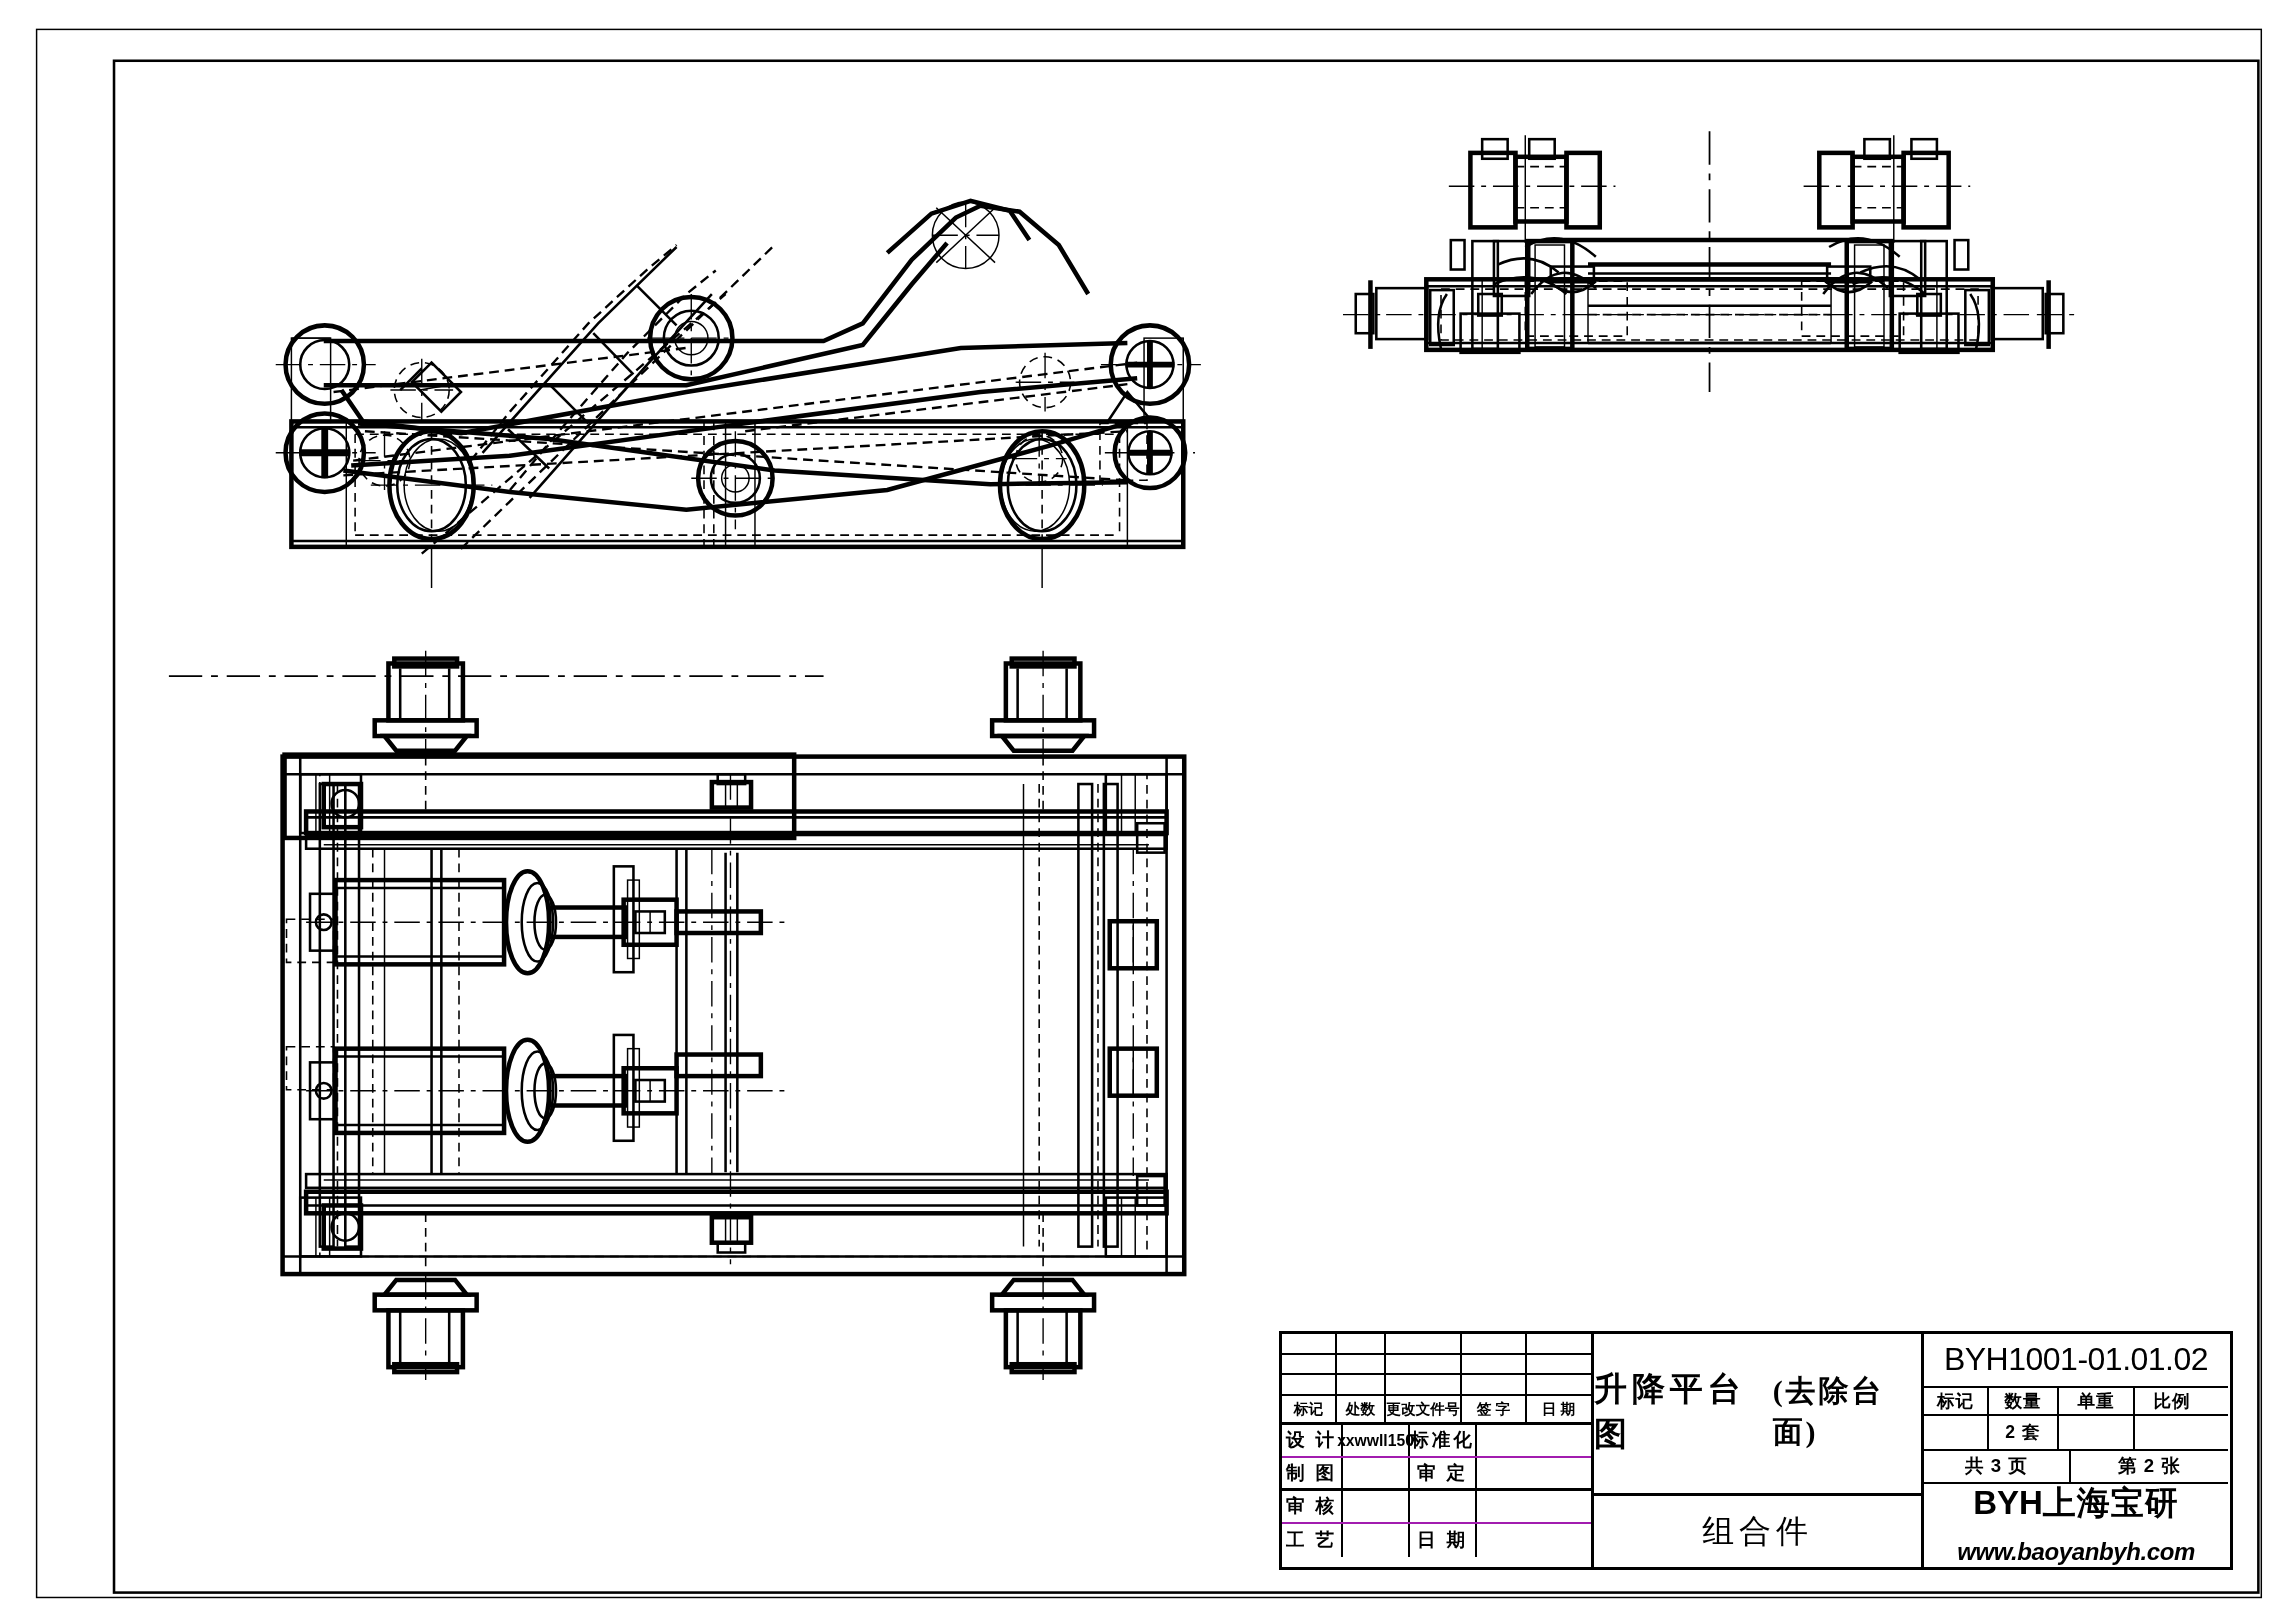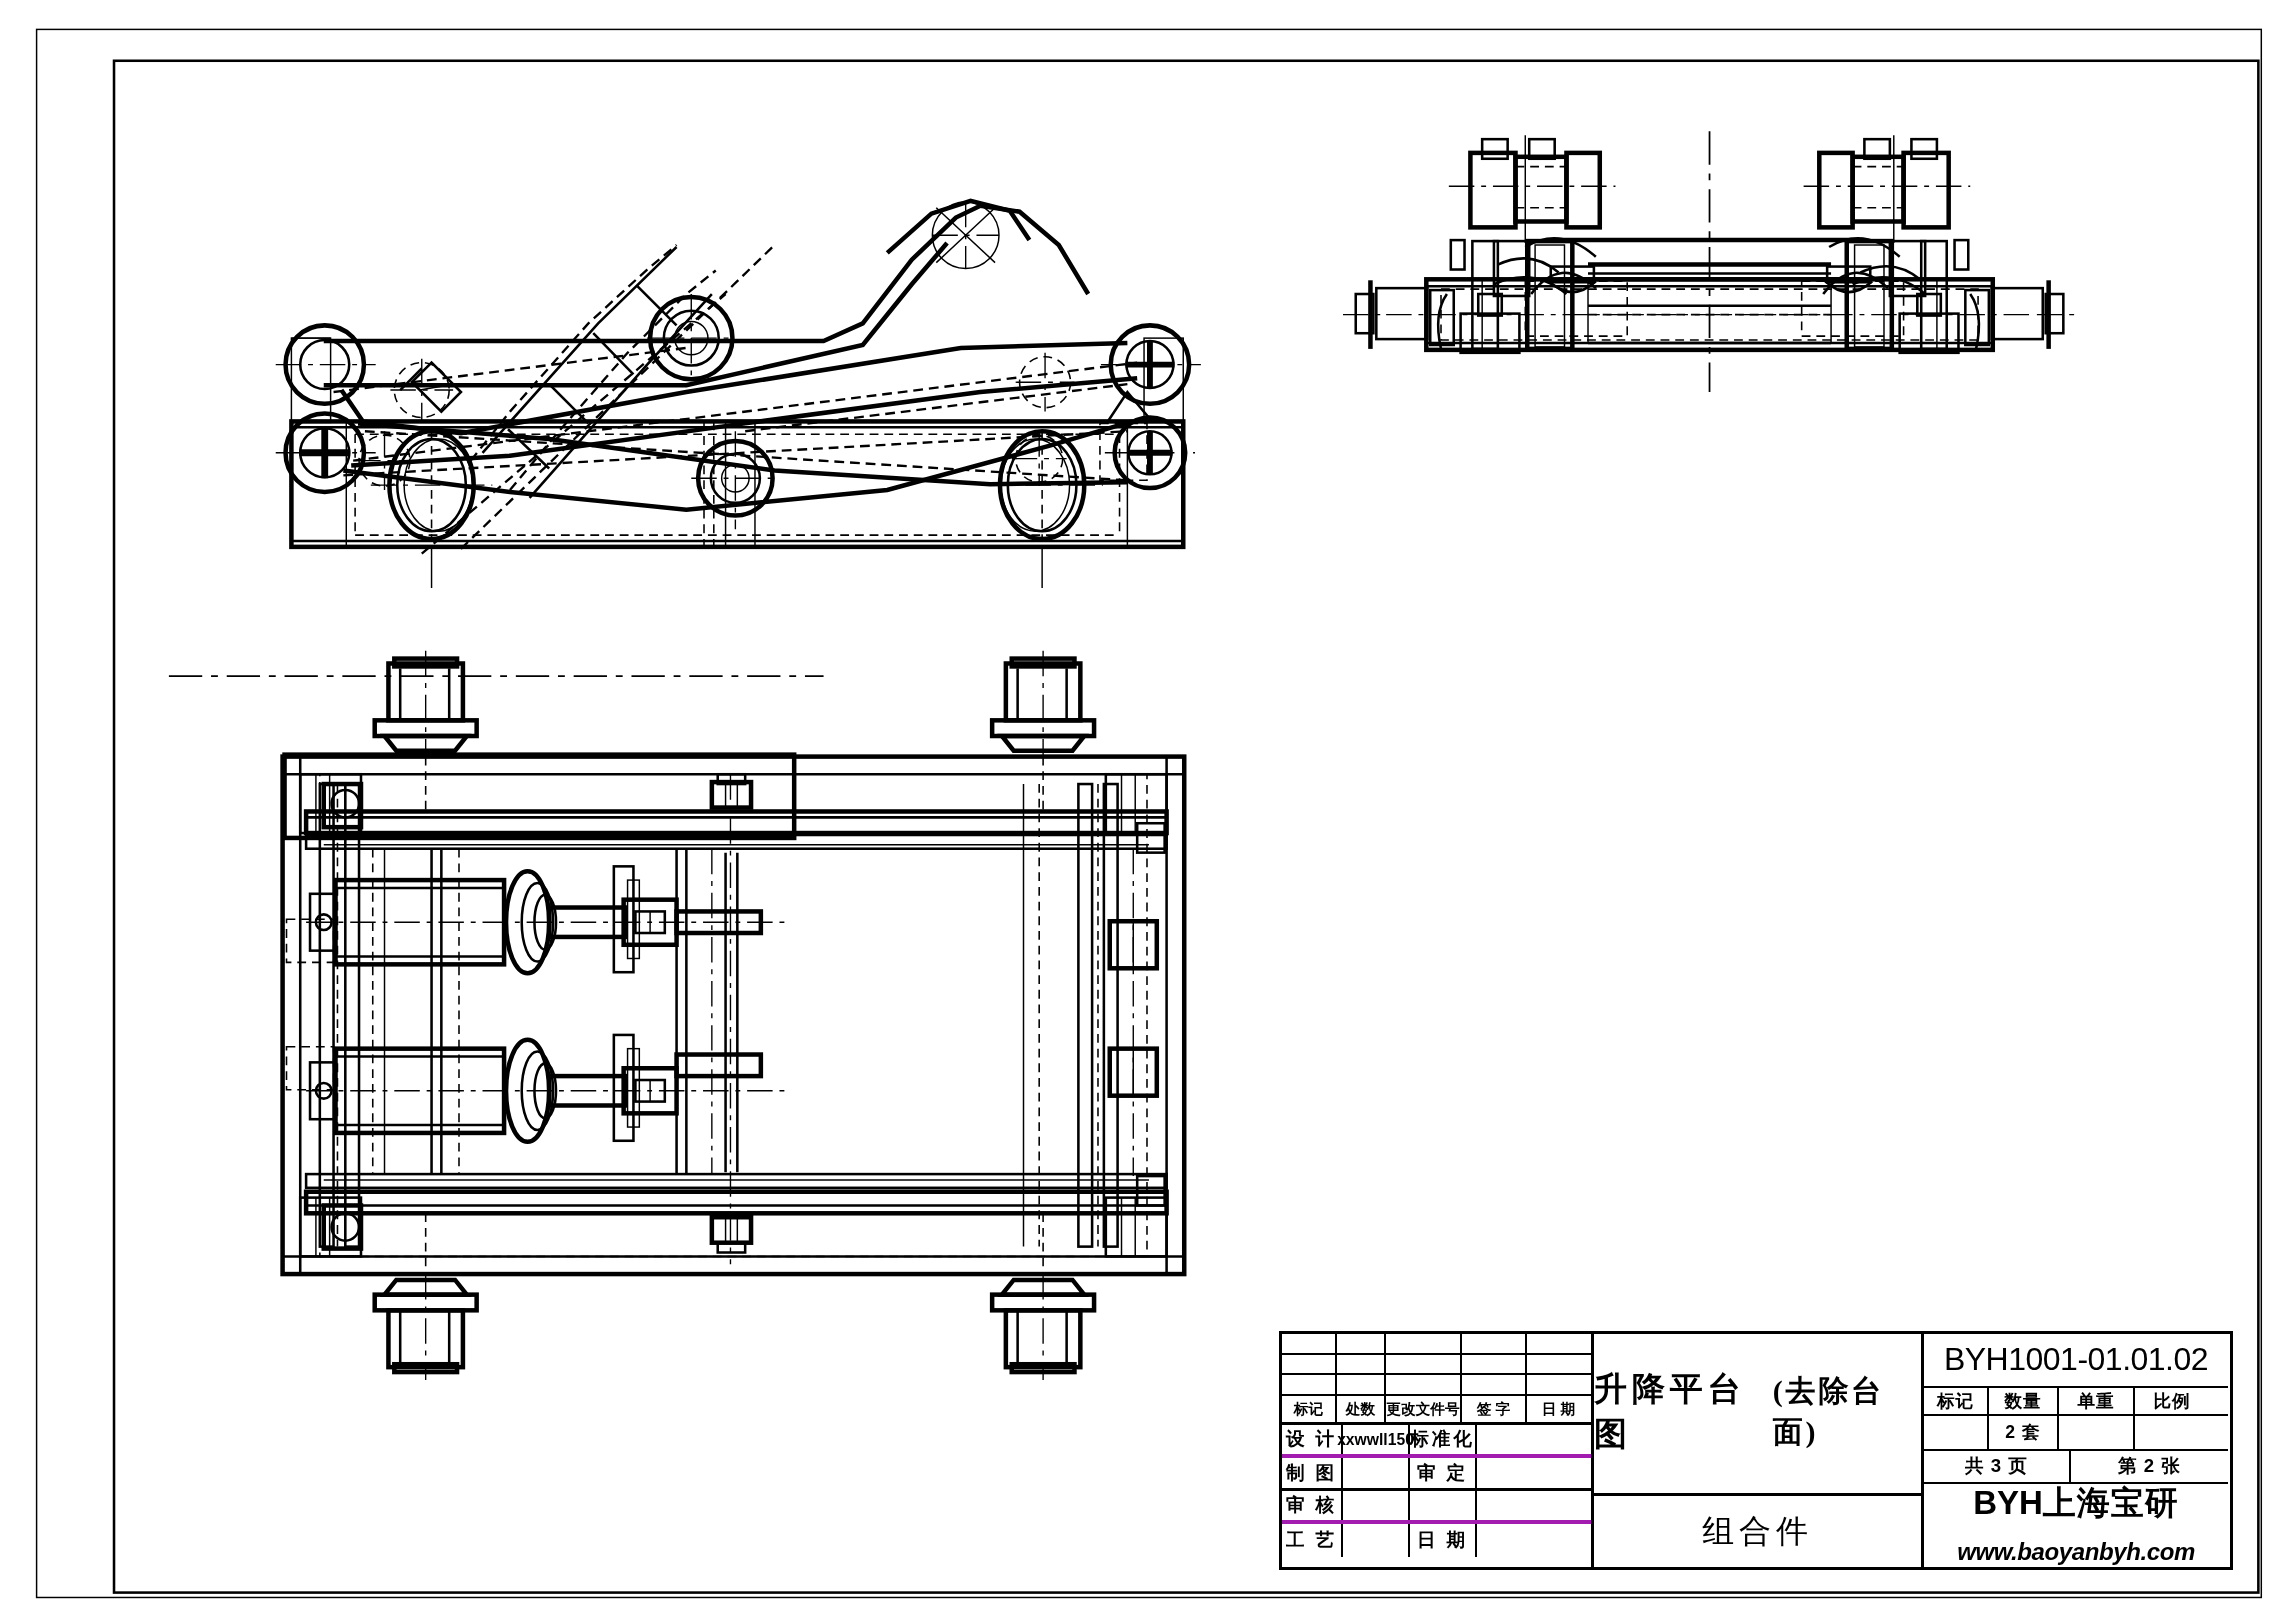--- a/index.html
+++ b/index.html
@@ -55,21 +55,21 @@
   .rev-row { display: flex; height: 20.6px; box-sizing: border-box; border-bottom: 2px solid #000; }
   .rev-row:last-child { border-bottom: none; }
   .rev-row.hdr { height: 26.5px; }
   .rev-c { box-sizing: border-box; border-right: 2px solid #000; display: flex;
            align-items: center; justify-content: center;
            font-size: 14.7px; font-weight: bold; line-height: 1; }
   .rev-c:last-child { border-right: none; }
   .rc1 { width: 55px; } .rc2 { width: 49px; } .rc3 { width: 76px; }
   .rc4 { width: 65px; } .rc5 { width: 63px; }
 
-  .sig-row { display: flex; box-sizing: border-box; border-bottom: 4px solid #a21caf; height: 33px; }
+  .sig-row { display: flex; box-sizing: border-box; border-bottom: 2px solid #a21caf; height: 33px; }
   .sig-row.thickb { border-bottom: 3.9px solid #000; }
   .sig-row:last-child { border-bottom: none; }
   .sig-c { box-sizing: border-box; border-right: 2px solid #000; display: flex;
            align-items: center; justify-content: center; font-size: 18.6px;
            font-weight: bold; line-height: 1; letter-spacing: 2.9px; }
   .sig-c:last-child { border-right: none; }
   .sc1 { width: 61px; } .sc2 { width: 67px; } .sc3 { width: 67px; } .sc4 { width: 114px; }
   .sc2 .small { font-size: 15.7px; letter-spacing: 0px; font-weight: bold; }
 
   .tb-title {

